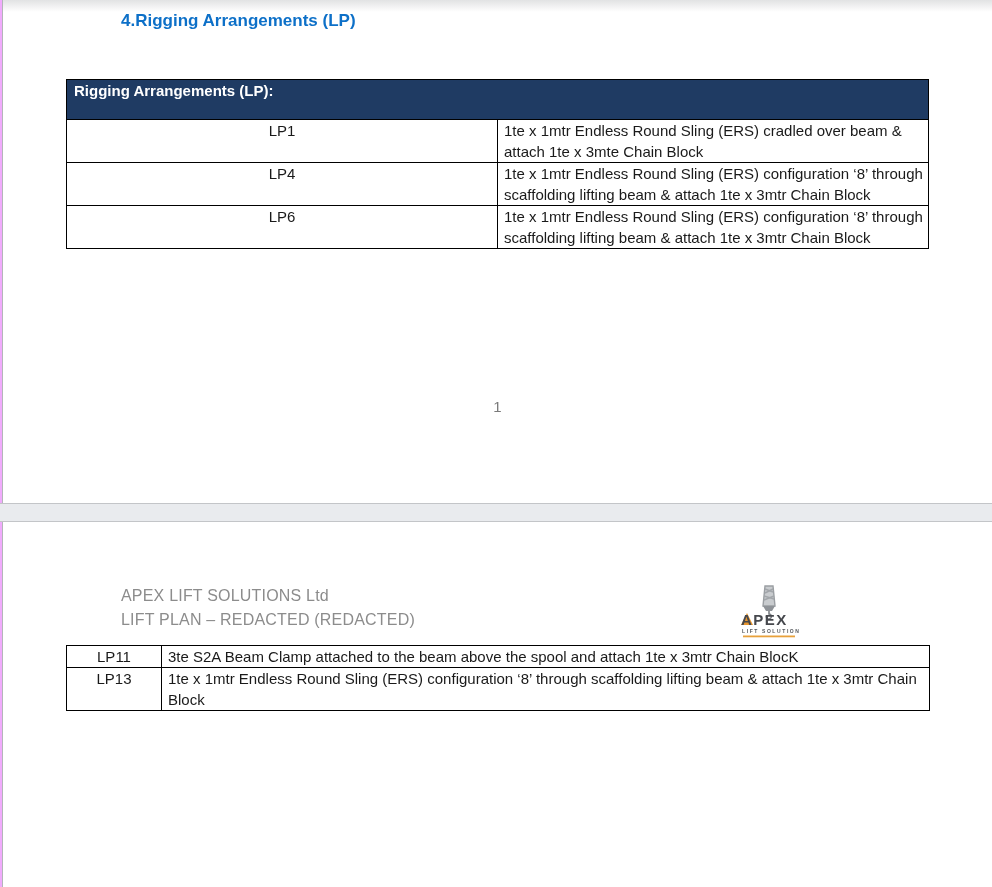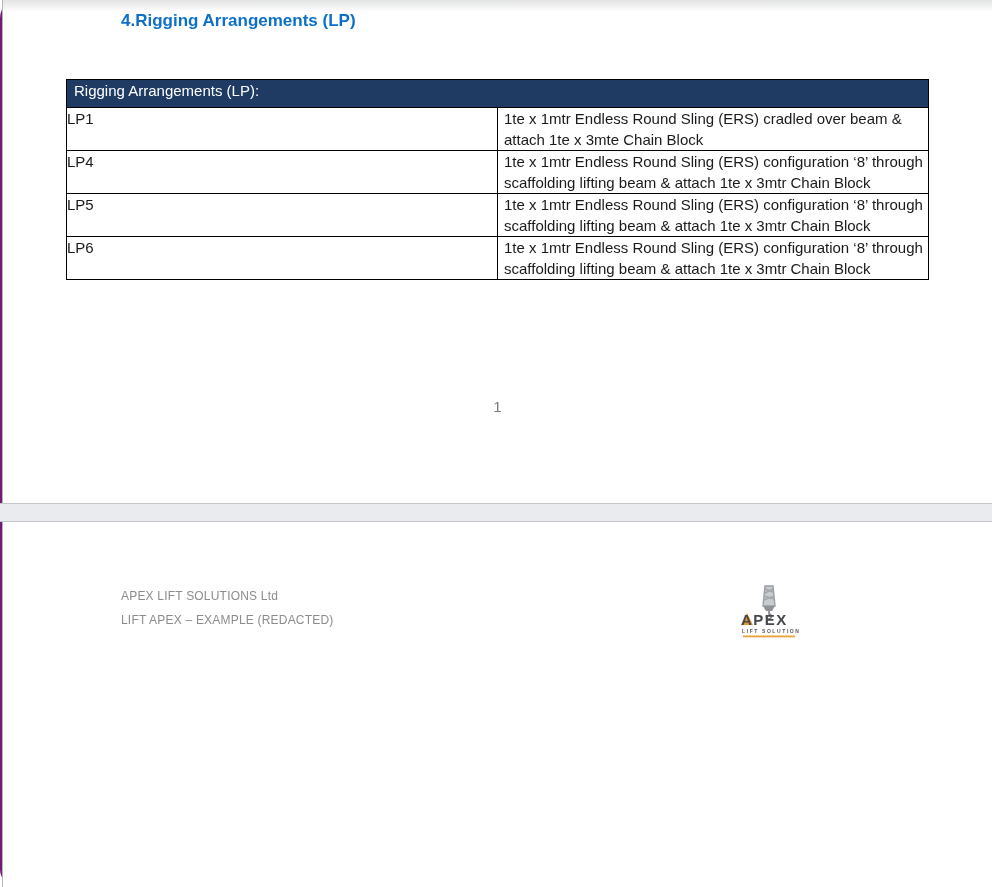--- a/index.html
+++ b/index.html
@@ -1,48 +1,48 @@
 <!DOCTYPE html>
 <html><head>
 <meta charset="utf-8">
 <style>
   * { margin:0; padding:0; box-sizing:border-box; }
   html,body { width:992px; height:887px; background:#ffffff; overflow:hidden;
               font-family:"Liberation Sans", sans-serif; }
-  .viewport { position:relative; width:992px; height:887px; background:#701a75;border-radius:18px; }
+  .viewport { position:relative; width:992px; height:887px; background:#f0abfc; }
 
   .page { position:absolute; left:2px; width:990px; background:#fff;
           border-left:1px solid #b4b6b9; }
   .page1 { top:0; height:503px; }
   .page1::after { content:""; position:absolute; left:0; top:0; width:100%; height:12px;
                   background:linear-gradient(180deg, rgba(90,95,100,0.18), rgba(255,255,255,0));
                   pointer-events:none; }
   .page-gap { position:absolute; left:0; top:503px; width:992px; height:19px;
               background:#e9ebee; border-top:1px solid #c3c5c8; border-bottom:1px solid #c3c5c8; }
   .page2 { top:522px; height:365px; }
 
   .section-heading { position:absolute; left:118px; top:11px;
                      font-size:17px; font-weight:bold; color:#0d70c8; letter-spacing:0; }
 
   table.rig { border-collapse:collapse; position:absolute; left:63px; width:863px;
               table-layout:fixed; font-size:15px; color:#1a1a1a; }
   .t1 { top:79px; }
   .t2 { top:123px; }
-  table.rig th { background:#1f3b63; color:#ffffff; font-weight:normal; text-align:left;
-                 padding:0 0 6px 7px; height:21px; line-height:21px; font-size:15px;
+  table.rig th { background:#1f3b63; color:#ffffff; font-weight:bold; text-align:left;
+                 padding:0 0 18px 7px; height:21px; line-height:21px; font-size:15px;
                  border:1px solid #000; }
   table.rig td { border:1px solid #000; vertical-align:top; line-height:21px; }
-  td.cell-id { width:95px; text-align:left; }
+  td.cell-id { width:95px; text-align:center; }
   td.cell-desc { width:768px; padding-left:6px; padding-right:4px; }
 
   .pagenum { position:absolute; left:0; top:398px; width:100%; text-align:center;
              font-size:15px; color:#7b7b7b; }
 
   .doc-header { position:absolute; left:118px; top:62px; color:#8c8c8c;
-                font-size:12px; line-height:24px; letter-spacing:0.2px; }
+                font-size:16px; line-height:24px; letter-spacing:0.2px; }
 
   .logo { position:absolute; left:736px; top:62px; width:60px; height:58px; }
 </style>
 </head>
 <body>
 
 <div class="viewport">
 
   <div class="page page1">
     <div class="section-heading">4.Rigging Arrangements (LP)</div>
@@ -59,42 +59,38 @@
     <td class="cell-desc">1te x 1mtr Endless Round Sling (ERS) cradled over beam &amp; attach 1te x 3mte Chain Block</td>
   </tr>
 
 
 
   <tr>
     <td class="cell-id">LP4</td>
     <td class="cell-desc">1te x 1mtr Endless Round Sling (ERS) configuration ‘8’ through scaffolding lifting beam &amp; attach 1te x 3mtr Chain Block</td>
   </tr>
 
-  <tr>
-    <td class="cell-id">LP5</td>
-    <td class="cell-desc">1te x 1mtr Endless Round Sling (ERS) configuration ‘8’ through scaffolding lifting beam &amp; attach 1te x 3mtr Chain Block</td>
-  </tr>
 
   <tr>
     <td class="cell-id">LP6</td>
     <td class="cell-desc">1te x 1mtr Endless Round Sling (ERS) configuration ‘8’ through scaffolding lifting beam &amp; attach 1te x 3mtr Chain Block</td>
   </tr>
 
 </tbody>
     </table>
 
     <div class="pagenum">1</div>
   </div>
 
   <div class="page-gap"></div>
 
   <div class="page page2">
     <div class="doc-header">
       <div>APEX LIFT SOLUTIONS Ltd</div>
-      <div>LIFT APEX – EXAMPLE (REDACTED)</div>
+      <div>LIFT PLAN – REDACTED (REDACTED)</div>
     </div>
 
     <div class="logo">
       <svg width="60" height="58" viewBox="0 0 60 58">
 
         <g fill="none" stroke="#a2a6aa" stroke-width="1.4">
           <polygon points="26,2 34,2 36,22 24,22" fill="#c9cccf" stroke="#9b9fa3"></polygon>
           <line x1="26" y1="5" x2="34" y2="8"></line>
           <line x1="34" y1="5" x2="26" y2="9"></line>
           <line x1="25" y1="12" x2="35" y2="15"></line>
@@ -108,19 +104,27 @@
         <text x="3" y="48.5" font-family="Liberation Sans, sans-serif" font-size="5" font-weight="bold" fill="#55585c" letter-spacing="1.6">LIFT SOLUTIONS</text>
         <rect x="4" y="51.5" width="52" height="1.8" fill="#e8a13c"></rect>
       </svg>
     </div>
 
     <table class="rig t2">
       <tbody id="tbody2">
 
 
 
+  <tr>
+    <td class="cell-id">LP11</td>
+    <td class="cell-desc">3te S2A Beam Clamp attached to the beam above the spool and attach 1te x 3mtr Chain BlocK</td>
+  </tr>
 
 
+  <tr>
+    <td class="cell-id">LP13</td>
+    <td class="cell-desc">1te x 1mtr Endless Round Sling (ERS) configuration ‘8’ through scaffolding lifting beam &amp; attach 1te x 3mtr Chain Block</td>
+  </tr>
 </tbody>
     </table>
   </div>
 
 </div>
 
 </body></html>

